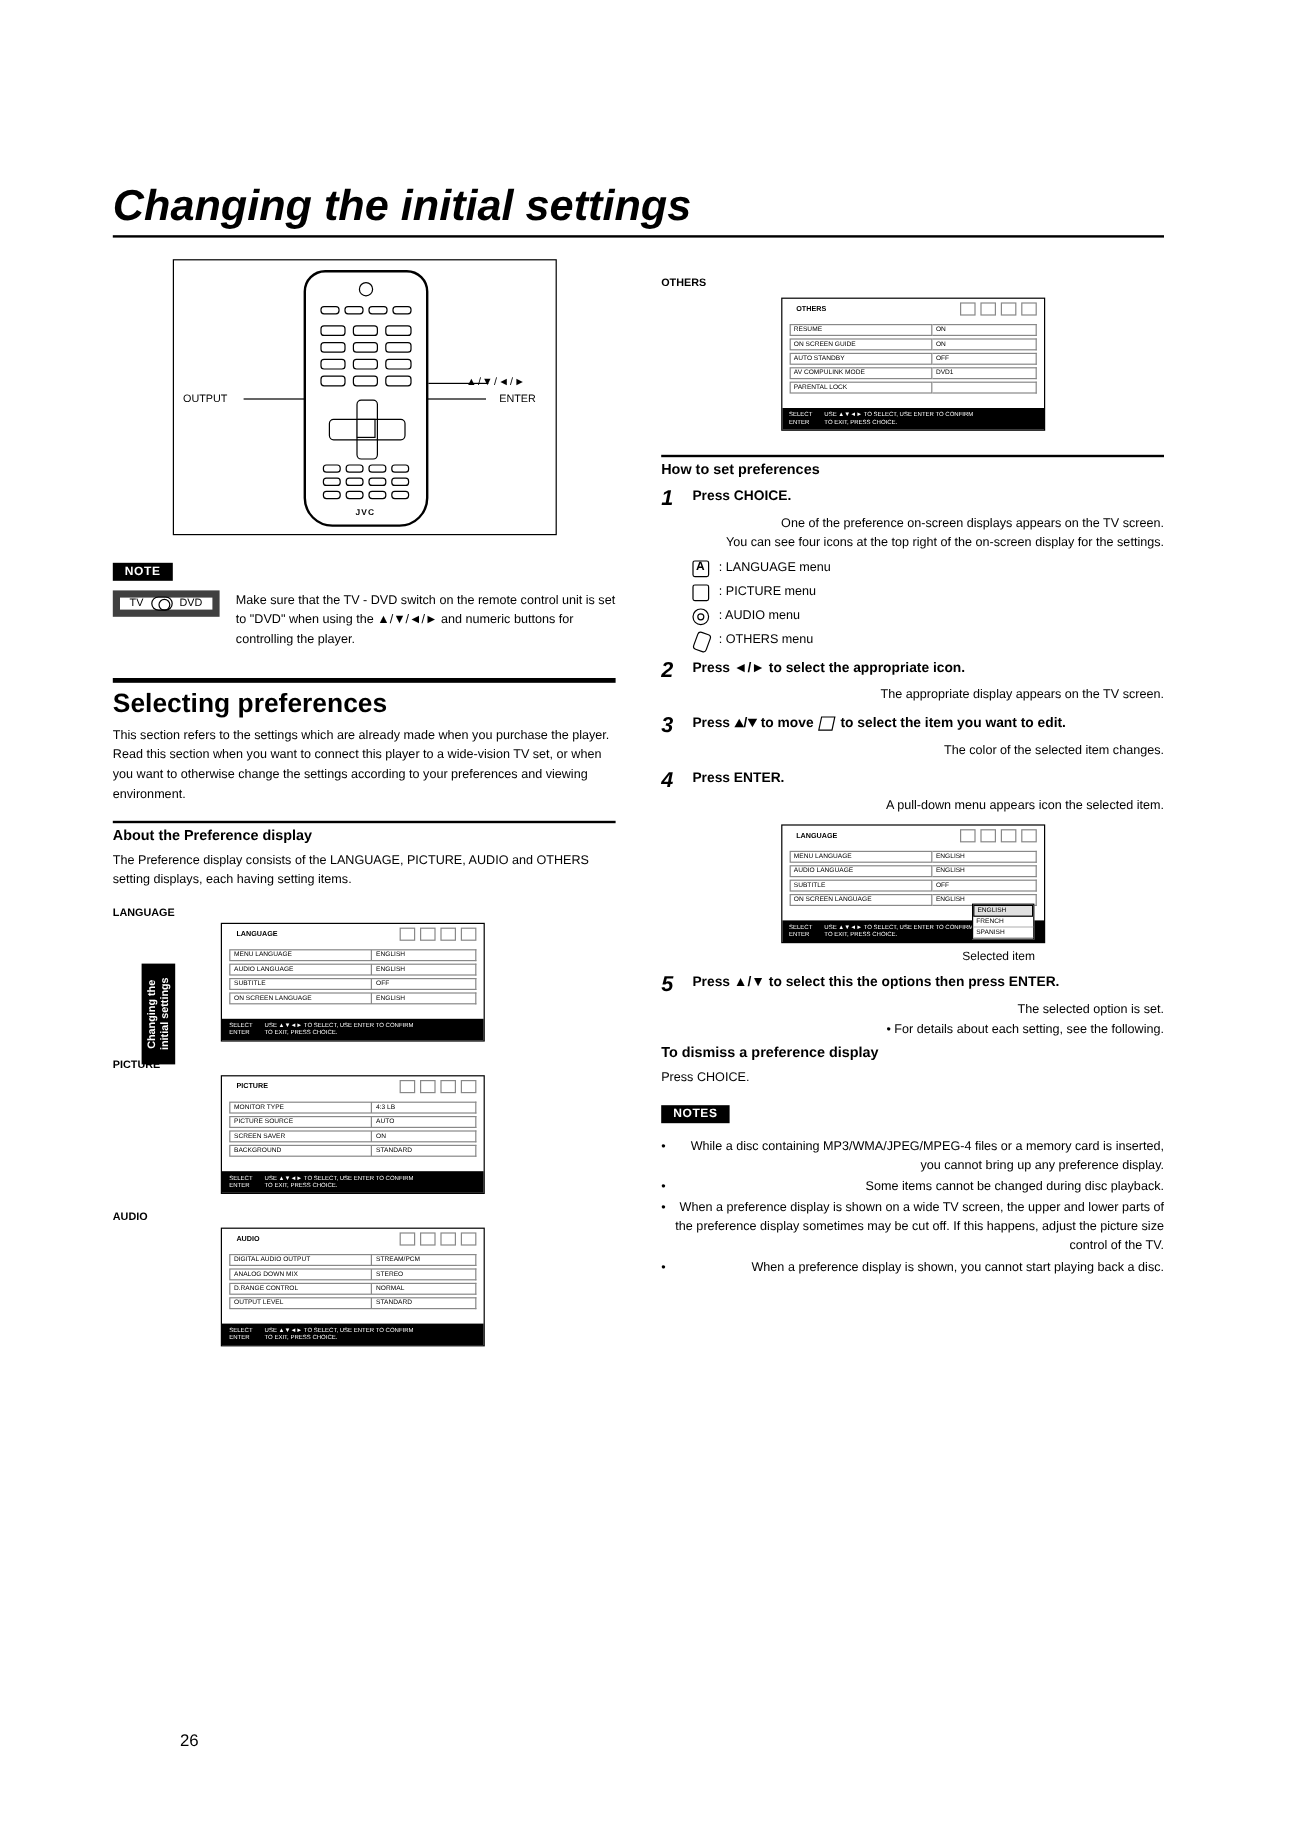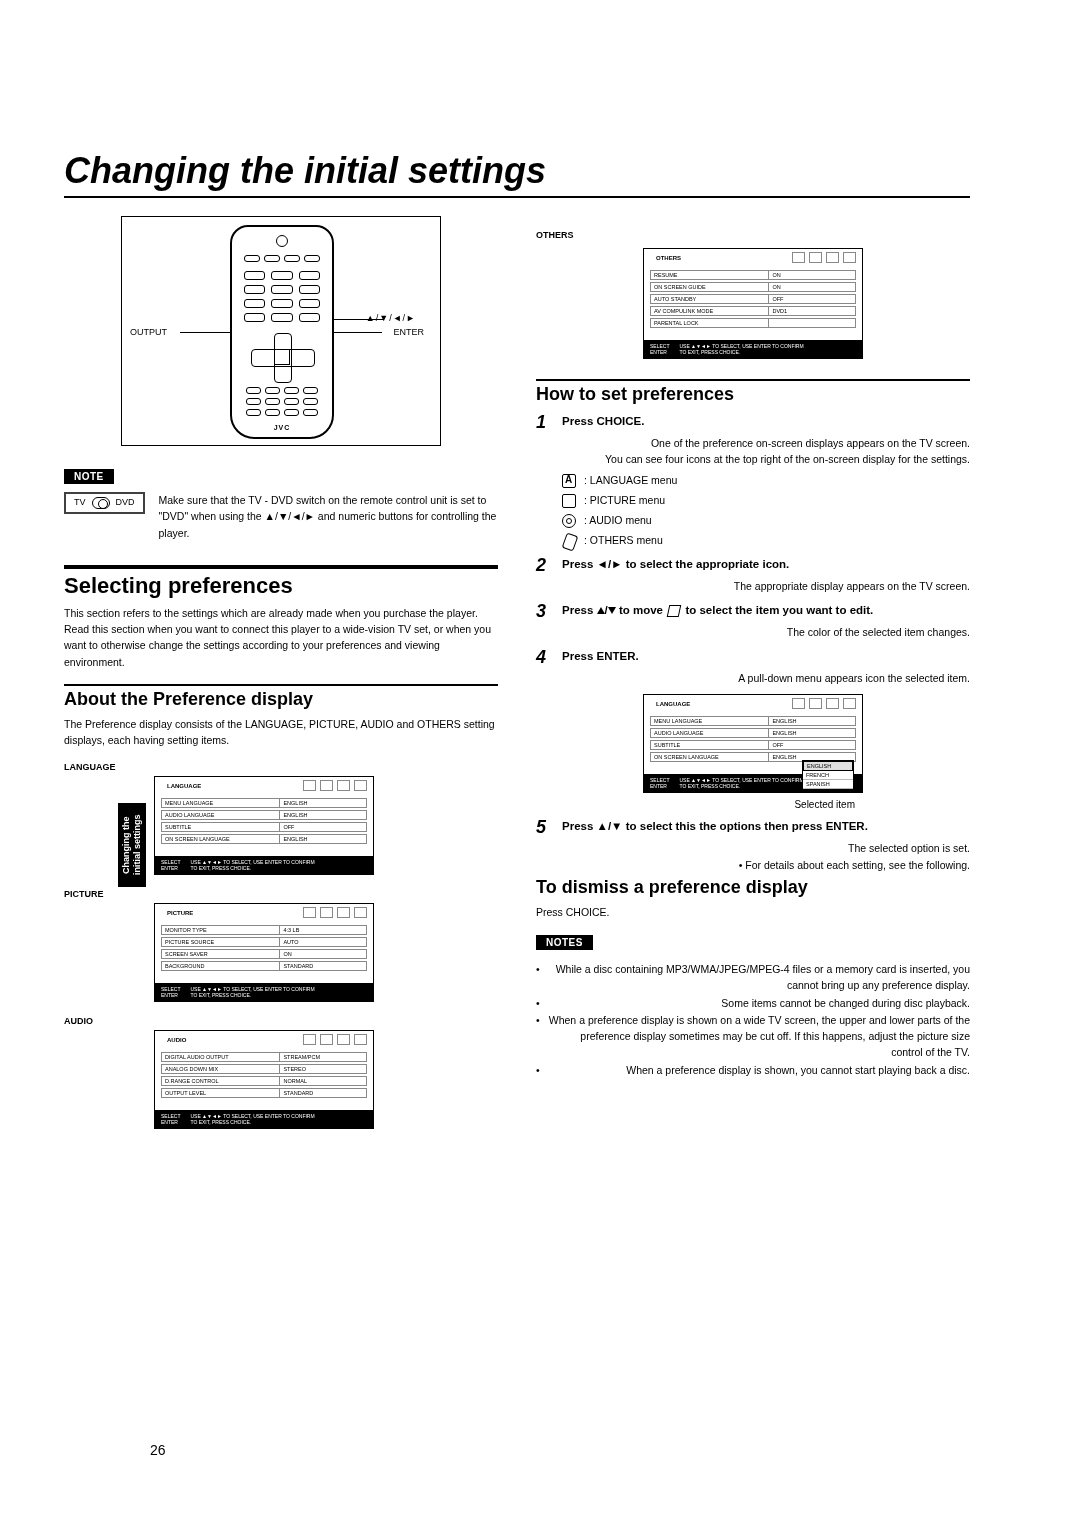--- a/index.html
+++ b/index.html
@@ -1,17 +1,17 @@
 <!DOCTYPE html>
 <html><head>
 <meta charset="utf-8">
 <style>
   * { box-sizing: border-box; margin: 0; padding: 0; }
   html, body { width: 1080px; height: 1528px; background: #fff; font-family: Arial, Helvetica, sans-serif; color: #000; }
-  .page { position: relative; width: 1080px; height: 1528px; padding: 150px 110px 60px 64px; }
+  .page { position: relative; width: 1080px; height: 1528px; padding: 150px 110px 60px 94px; }
   .title { font-size: 36px; font-weight: bold; font-style: italic; border-bottom: 2px solid #000; padding-bottom: 4px; margin-bottom: 18px; }
   .cols { display: flex; gap: 38px; }
   .col { flex: 1 1 0; min-width: 0; }
 
   
   .remote-box { border: 1px solid #000; width: 320px; height: 230px; margin: 0 auto 20px; position: relative; }
   .remote { position: absolute; left: 108px; top: 8px; width: 104px; height: 214px; border: 2px solid #000; border-radius: 18px 18px 24px 24px; background: #fff; }
   .remote::before { content:""; position:absolute; top:8px; left:50%; transform:translateX(-50%); width:10px; height:10px; border:1.5px solid #000; border-radius:50%; }
   .remote .grid4 { position:absolute; top:28px; left:12px; right:12px; display:grid; grid-template-columns:repeat(4,1fr); gap:4px; }
   .remote .grid4 span, .remote .grid3 span { border:1px solid #000; height:7px; border-radius:3px; }
@@ -28,26 +28,26 @@
   .label-enter { position:absolute; right:16px; top:110px; font-size:9px; }
   .label-arrows { position:absolute; right:24px; top:96px; font-size:9px; letter-spacing:1px; }
   .line { position:absolute; background:#000; height:1px; }
   .line.choice { left:58px; top:115px; width:64px; }
   .line.enter { right:58px; top:115px; width:50px; }
   .line.arrows { right:56px; top:102px; width:50px; height:1px; }
 
   
   .badge { display:inline-block; background:#000; color:#fff; font-size:10px; font-weight:bold; padding:2px 10px; letter-spacing:0.5px; margin-bottom:8px; }
   .note-row { display:flex; gap:14px; font-size:10.5px; line-height:1.5; margin-bottom:24px; }
-  .switch { border:2px solid #404040; padding:4px 8px; display:flex; align-items:center; gap:6px; font-size:9px; height:22px; }
+  .switch { border:6px solid #404040; padding:4px 8px; display:flex; align-items:center; gap:6px; font-size:9px; height:22px; }
   .switch .knob { width:18px; height:12px; border:1px solid #000; border-radius:6px; position:relative; }
   .switch .knob::after { content:""; position:absolute; right:1px; top:1px; width:8px; height:8px; border:1px solid #000; border-radius:50%; }
 
   .h2 { font-size:22px; font-weight:bold; margin:0 0 6px; border-top:4px solid #000; padding-top:4px; }
-  .h3 { font-size:18px; font-weight:bold; margin:14px 0 6px; border-top:2px solid #000; padding-top:3px; }
+  .h3 { font-size:12px; font-weight:bold; margin:14px 0 6px; border-top:2px solid #000; padding-top:3px; }
   .h3.nobar { border-top:0; padding-top:0; }
   .body { font-size:10.5px; line-height:1.55; }
   .small-head { font-size:9px; font-weight:bold; margin:14px 0 4px; }
 
   
   .osd { width: 220px; border:1px solid #000; margin-bottom:6px; font-size:6.5px; }
   .osd .topicons { display:flex; justify-content:space-between; padding:3px 6px; }
   .osd .tabs { display:flex; gap:4px; }
   .osd .tabs span { width:13px; height:11px; border:1px solid #888; display:inline-block; }
   .osd .hdr { float:left; padding:3px 6px 0 6px; font-weight:bold; font-size:6px; }

